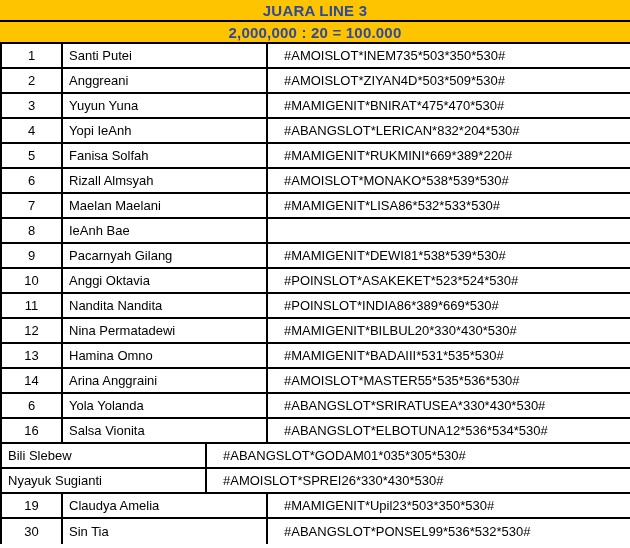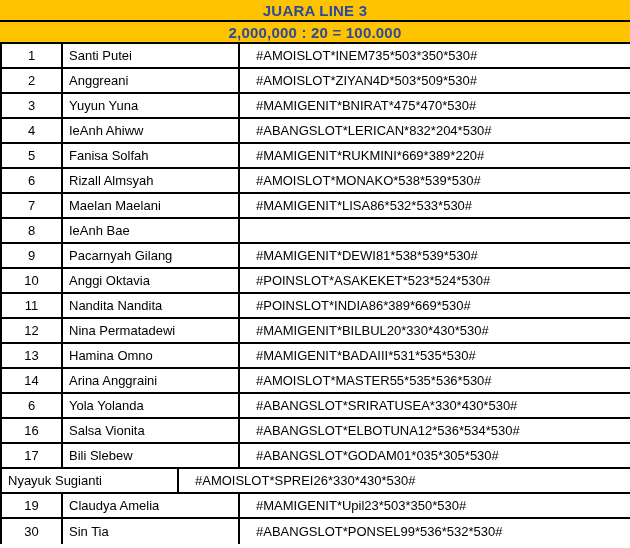--- a/index.html
+++ b/index.html
@@ -45,21 +45,21 @@
     display:flex;align-items:center;
     white-space:nowrap;
     overflow:hidden;
   }
   .cell.num{
     width:61px;
     justify-content:center;
     border-right:2px solid var(--border);
   }
   .cell.name{
-    width:177px;
+    width:205px;
     padding-left:6px;
     border-right:2px solid var(--border);
   }
   .cell.code{
     flex:1;
     padding-left:16px;
   }
 </style>
 </head>
 <body>
@@ -81,21 +81,21 @@
   </div>
 
   <div class="row">
     <div class="cell num">3</div>
     <div class="cell name">Yuyun Yuna</div>
     <div class="cell code">#MAMIGENIT*BNIRAT*475*470*530#</div>
   </div>
 
   <div class="row">
     <div class="cell num">4</div>
-    <div class="cell name">IeAnh Ahiww</div>
+    <div class="cell name">Yopi IeAnh</div>
     <div class="cell code">#ABANGSLOT*LERICAN*832*204*530#</div>
   </div>
 
   <div class="row">
     <div class="cell num">5</div>
     <div class="cell name">Fanisa Solfah</div>
     <div class="cell code">#MAMIGENIT*RUKMINI*669*389*220#</div>
   </div>
 
   <div class="row">
@@ -157,21 +157,20 @@
     <div class="cell code">#ABANGSLOT*SRIRATUSEA*330*430*530#</div>
   </div>
 
   <div class="row">
     <div class="cell num">16</div>
     <div class="cell name">Salsa Vionita</div>
     <div class="cell code">#ABANGSLOT*ELBOTUNA12*536*534*530#</div>
   </div>
 
   <div class="row">
-    <div class="cell num">17</div>
     <div class="cell name">Bili Slebew</div>
     <div class="cell code">#ABANGSLOT*GODAM01*035*305*530#</div>
   </div>
 
   <div class="row">
     <div class="cell name">Nyayuk Sugianti</div>
     <div class="cell code">#AMOISLOT*SPREI26*330*430*530#</div>
   </div>
 
   <div class="row">

